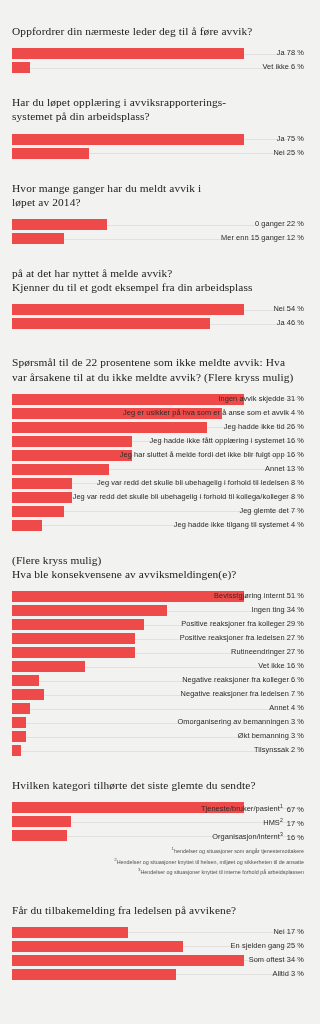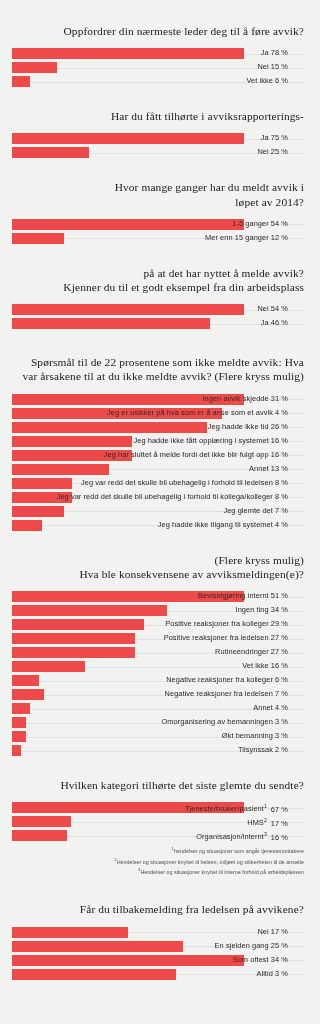--- a/index.html
+++ b/index.html
@@ -32,21 +32,20 @@
     font-size: 11.4px;
     line-height: 14.2px;
     color: #23201e;
     font-weight: 400;
     margin: 0;
     padding: 0 0 8px 0;
     letter-spacing: 0.01em;
   }
   .q-title .sub {
     display: block;
-    text-align: right;
   }
   .chart {
     margin: 0 0 0 0;
     padding: 0;
   }
   .row {
     position: relative;
     height: 11px;
     margin-bottom: 3px;
     display: block;
@@ -69,21 +68,21 @@
   }
   .bar {
     position: absolute;
     left: 0;
     top: 0;
     height: 11px;
     background: #ef4a4a;
   }
   .rlabel {
     position: absolute;
-    right: 16px;
+    right: 0;
     top: -1px;
     font-family: "Liberation Sans", "DejaVu Sans", sans-serif;
     font-size: 7.4px;
     line-height: 11px;
     color: #2d2a28;
     white-space: nowrap;
     letter-spacing: 0.01em;
     background: transparent;
     padding-left: 3px;
   }
@@ -120,37 +119,31 @@
         <div class="row">
           <div class="track">
             <div class="leader"></div>
             <div class="bar" style="width: 232px; background: rgb(239, 74, 74);"></div>
             <div class="rlabel">Ja 78 %</div>
           </div>
         </div>
         <div class="row">
           <div class="track">
             <div class="leader"></div>
-            <div class="bar" style="width: 44.6154px; background: rgb(239, 74, 74);"></div>
-            <div class="rlabel">Nei 15 %</div>
-          </div>
-        </div>
-        <div class="row">
-          <div class="track">
-            <div class="leader"></div>
             <div class="bar" style="width: 17.8462px; background: rgb(239, 74, 74);"></div>
             <div class="rlabel">Vet ikke 6 %</div>
           </div>
         </div>
       </div>
     </div>
     <div class="spacer" style="height: 22px;"></div>
     <div class="section">
       <div class="q-title">
-        <span class="sub">Har du fått tilhørte i avviksrapporterings-</span>
+        <span class="sub">Har du løpet opplæring i avviksrapporterings-</span>
+        <span class="sub">systemet på din arbeidsplass?</span>
       </div>
       <div class="chart chart-pad">
         <div class="row">
           <div class="track">
             <div class="leader"></div>
             <div class="bar" style="width: 232px; background: rgb(239, 74, 74);"></div>
             <div class="rlabel">Ja 75 %</div>
           </div>
         </div>
         <div class="row">
@@ -165,22 +158,22 @@
     <div class="spacer" style="height: 22px;"></div>
     <div class="section">
       <div class="q-title">
         <span class="sub">Hvor mange ganger har du meldt avvik i</span>
         <span class="sub">løpet av 2014?</span>
       </div>
       <div class="chart chart-pad">
         <div class="row">
           <div class="track">
             <div class="leader"></div>
-            <div class="bar" style="width: 232px; background: rgb(239, 74, 74);"></div>
-            <div class="rlabel">1-5 ganger 54 %</div>
+            <div class="bar" style="width: 94.5185px; background: rgb(239, 74, 74);"></div>
+            <div class="rlabel">0 ganger 22 %</div>
           </div>
         </div>
         <div class="row">
           <div class="track">
             <div class="leader"></div>
             <div class="bar" style="width: 51.5556px; background: rgb(239, 74, 74);"></div>
             <div class="rlabel">Mer enn 15 ganger 12 %</div>
           </div>
         </div>
       </div>

